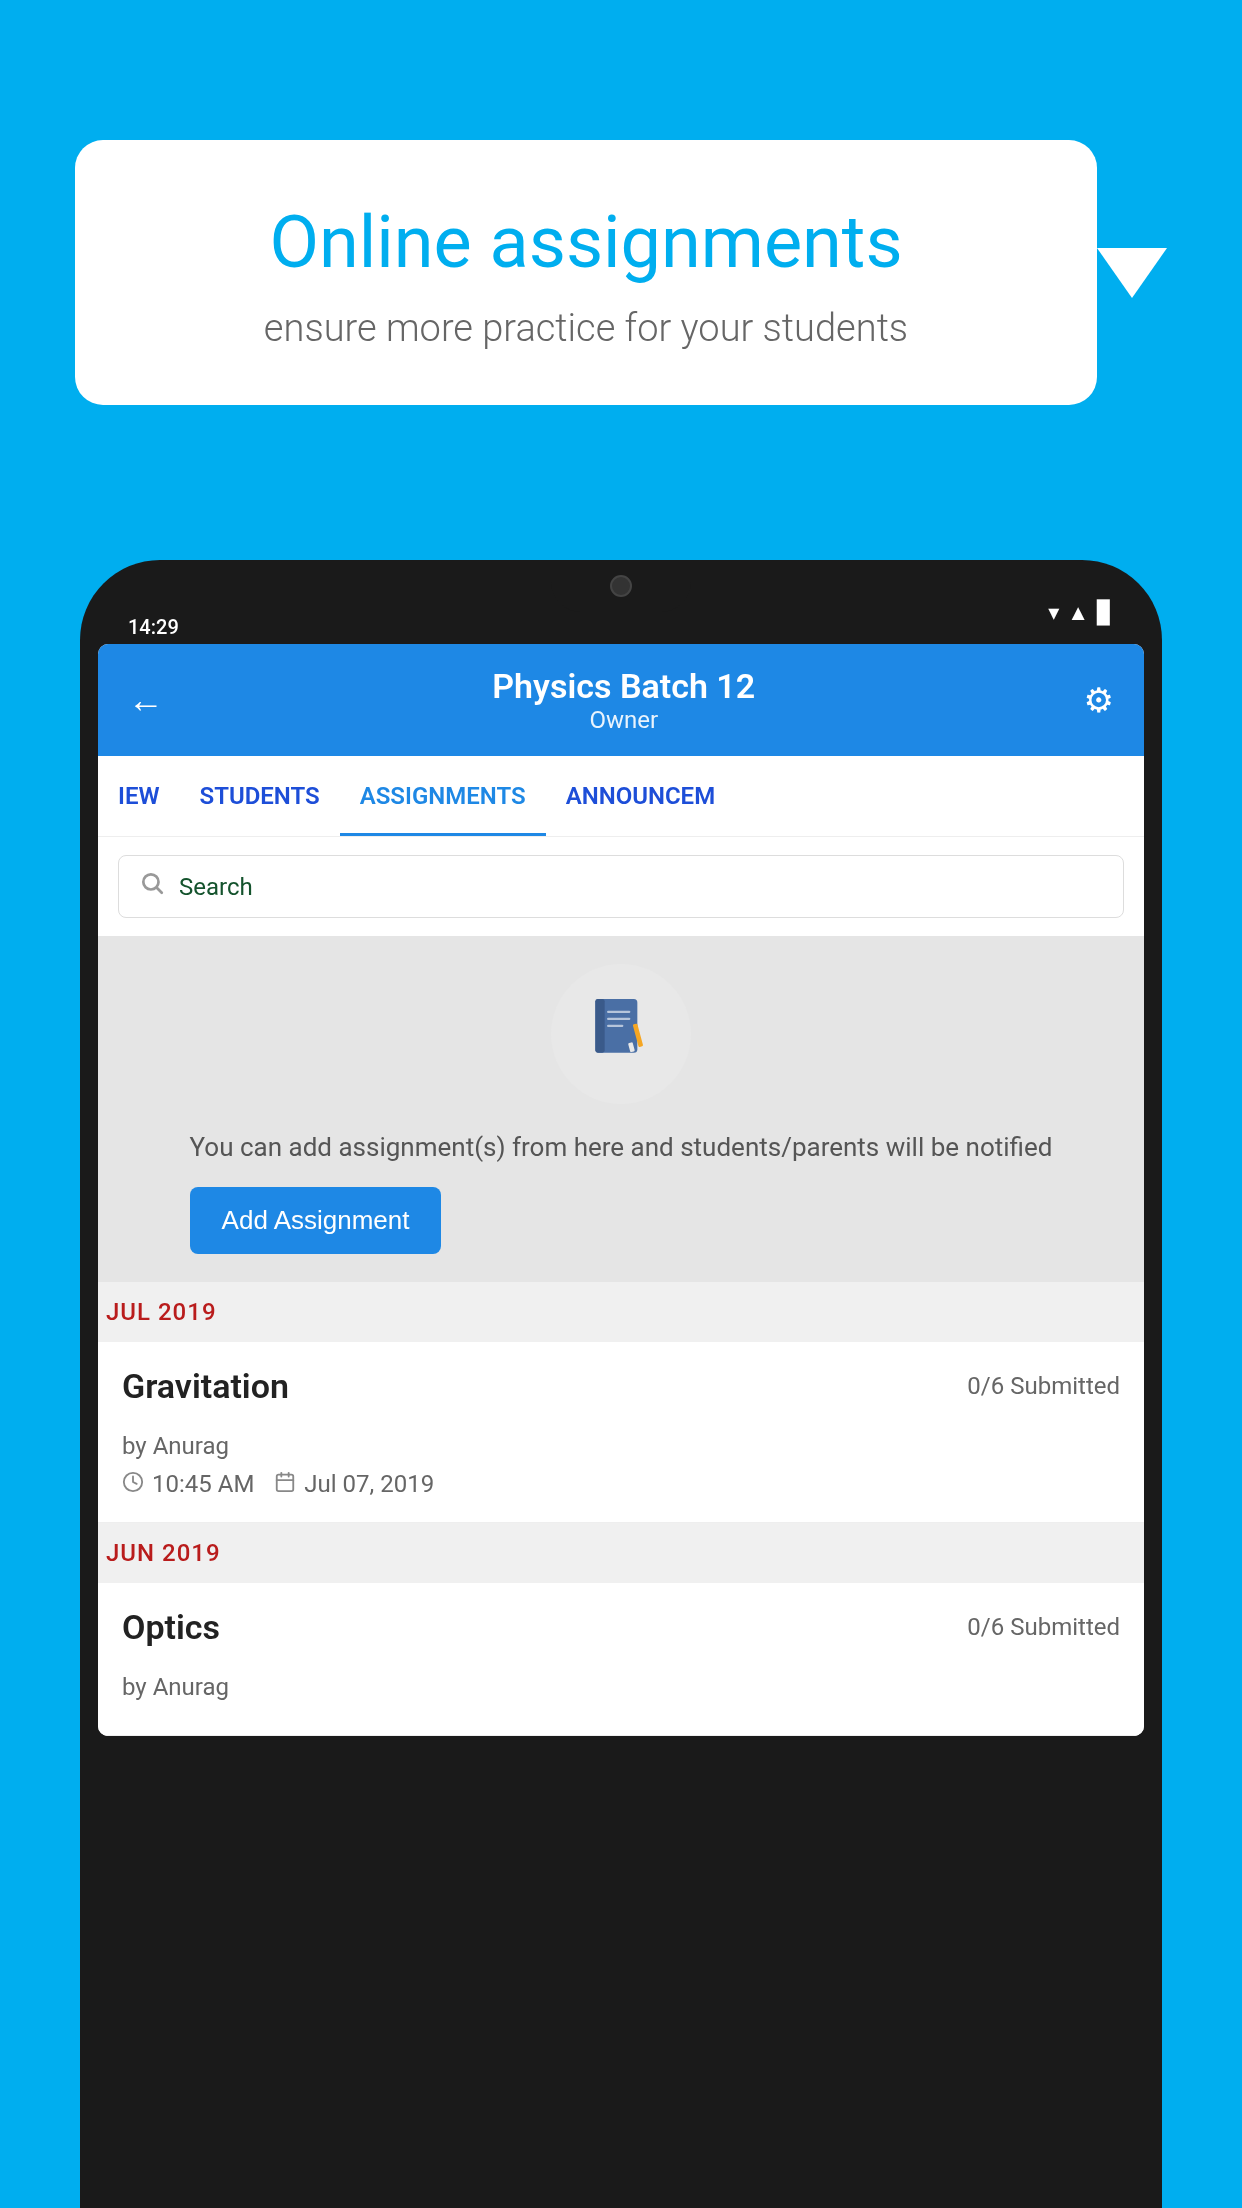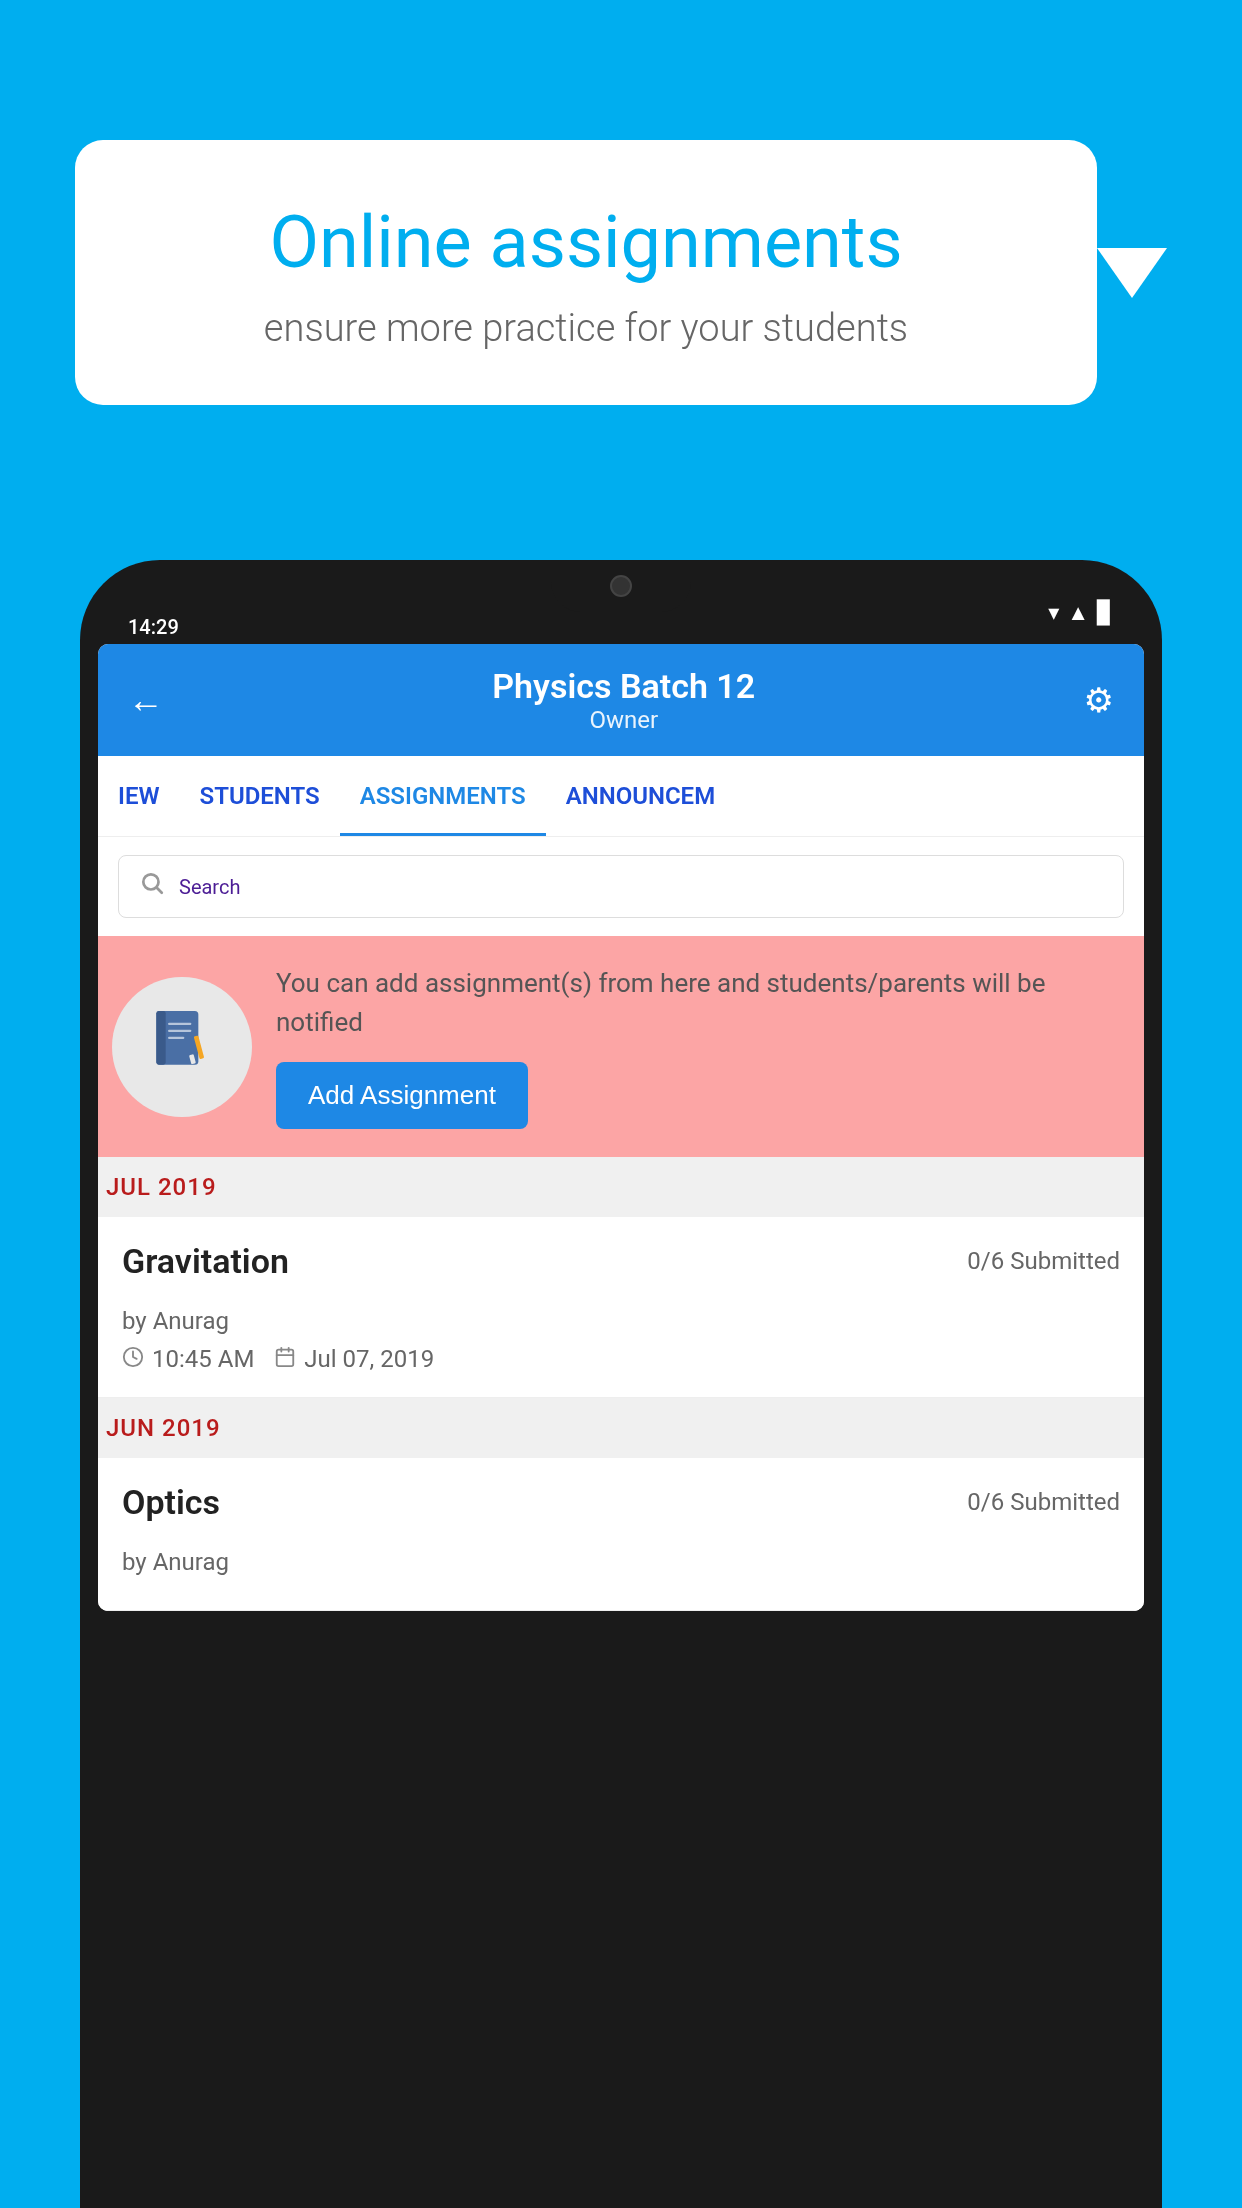--- a/index.html
+++ b/index.html
@@ -210,31 +210,32 @@
       gap: 14px;
       background: white;
     }
 
     .search-icon-svg {
       color: #999;
       font-size: 28px;
     }
 
     .search-placeholder {
-      color: #4c1d95;
-      font-size: 20px;
+      color: #14532d;
+      font-size: 24px;
     }
 
     
     .info-card {
       display: flex;
       align-items: center;
       padding: 28px 14px;
       gap: 24px;
-      background: #fca5a5;
+      background: #e5e5e5;
+      flex-direction: column;
     }
 
     .info-icon-circle {
       width: 140px;
       height: 140px;
       background: #e8e8e8;
       border-radius: 50%;
       display: flex;
       align-items: center;
       justify-content: center;

